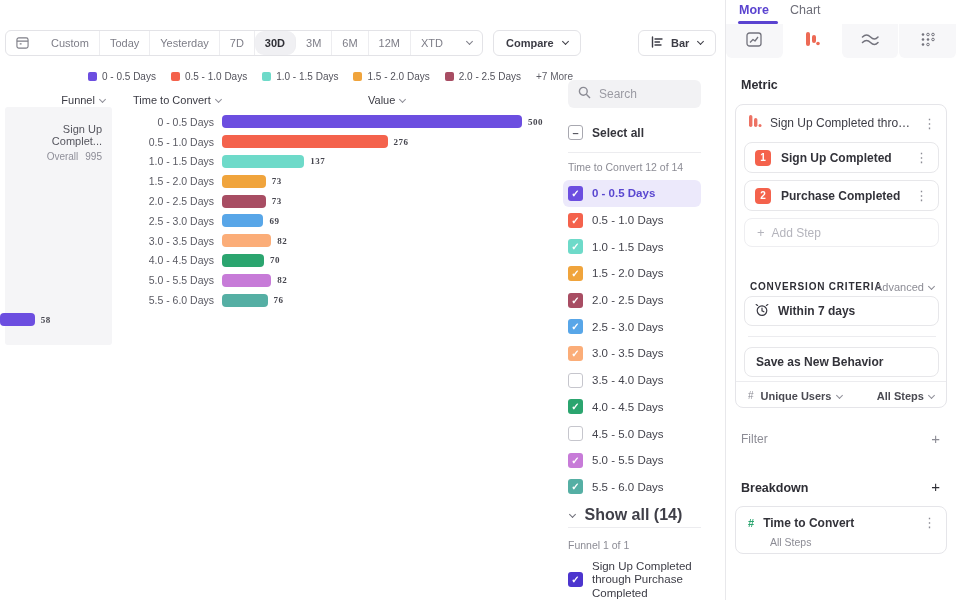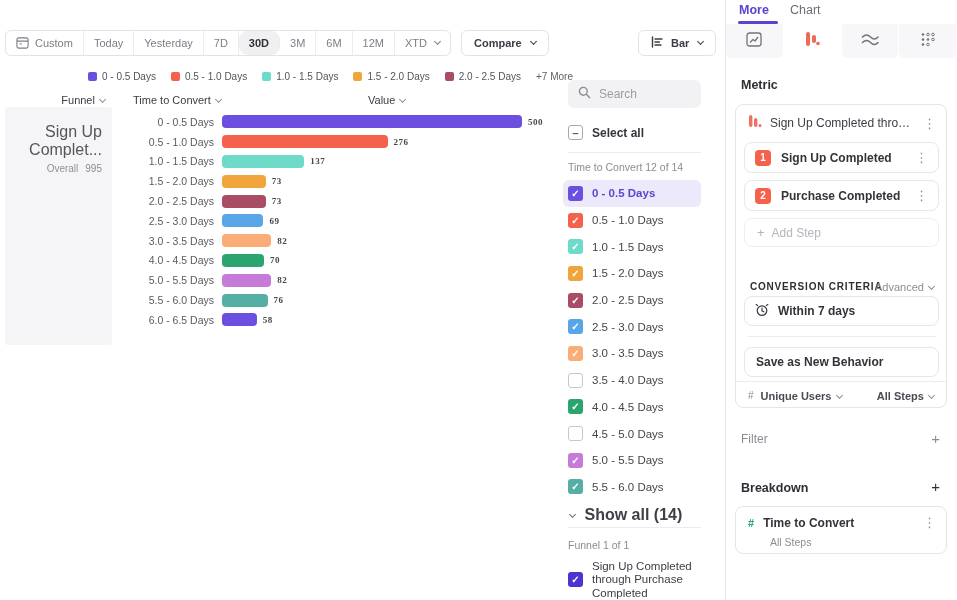--- a/index.html
+++ b/index.html
@@ -7,21 +7,21 @@
     font-family:"Liberation Sans", sans-serif; color:#3b3b44; }
   #app { position:relative; width:957px; height:600px; background:#fff; }
 
   .chev { display:inline-block; width:5px; height:5px;
     border-right:1.4px solid currentColor; border-bottom:1.4px solid currentColor;
     transform:rotate(45deg); margin:-3px 0 0 2px; vertical-align:middle; }
 
   
   .toolbar { position:absolute; top:30px; left:5px; display:flex; gap:10px; }
   .range-group { display:inline-flex; border:1px solid #e3e3e7; border-radius:6px; background:#fff; height:26px; overflow:hidden; }
-  .range-btn { display:flex; align-items:center; gap:6px; padding:0 10px; font-size:11px; color:#7d7d87;
+  .range-btn { display:flex; align-items:center; gap:22px; padding:0 10px; font-size:11px; color:#7d7d87;
     border-right:1px solid #ededf0; cursor:pointer; white-space:nowrap; }
   .range-btn:last-child { border-right:none; }
   .range-btn.selected { background:#f0f0f3; color:#2f2f36; font-weight:bold;border-radius:9px; }
   .pill-btn { display:flex; align-items:center; gap:7px; height:26px; padding:0 12px; border:1px solid #e3e3e7;
     border-radius:6px; font-size:11px; color:#3c3c45; font-weight:bold; background:#fff; cursor:pointer; }
   .bar-select { position:absolute; top:30px; left:638px; }
 
   
   .legend { position:absolute; top:71px; left:88px; display:flex; align-items:center; gap:15px; font-size:10px; color:#53535c; }
   .legend-item { display:flex; align-items:center; gap:5px; }
@@ -31,21 +31,21 @@
   
   .col-header { position:absolute; top:94px; font-size:11px; font-weight:normal; color:#3c3c45; }
   .col-header .chev { color:#8f8f98; }
   #hdr-funnel { left:5px; width:100px; text-align:right; }
   #hdr-ttc { left:133px; }
   #hdr-value { left:368px; }
 
   
   .funnel-cell { position:absolute; left:5px; top:107px; width:107px; height:238px; background:#f5f5f7;
     border-radius:3px; padding:16px 10px 0 6px; text-align:right; }
-  .funnel-cell .fname { font-size:16px; color:#55555e; }
+  .funnel-cell .fname { font-size:11px; color:#55555e; }
   .funnel-cell .fsub { margin-top:4px; font-size:10px; color:#90909a; }
   .funnel-cell .fsub b { font-weight:normal; margin-left:7px; color:#8a8a94; }
 
   
   #chart-rows { position:absolute; left:0; top:112px; }
   .chart-row { height:19.8px; display:flex; align-items:center; }
   .chart-row .rlabel { width:222px; padding-right:8px; text-align:right; font-size:10.5px; color:#5a5a63; }
   .chart-row .rbar { height:13px; border-radius:4px; }
   .chart-row .rval { margin-left:6px; font-family:Liberation Serif, serif; font-size:9px;
     letter-spacing:.5px; color:#45454e; font-weight:bold; }
@@ -265,21 +265,20 @@
         <div class="rlabel">5.0 - 5.5 Days</div>
         <div class="rbar" style="width: 49.2px; background: rgb(199, 123, 216);"></div>
         <span class="rval">82</span>
       </div>
       <div class="chart-row">
         <div class="rlabel">5.5 - 6.0 Days</div>
         <div class="rbar" style="width: 45.6px; background: rgb(85, 175, 164);"></div>
         <span class="rval">76</span>
       </div>
       <div class="chart-row">
-        <div class="rlabel">6.0 - 6.5 Days</div>
         <div class="rbar" style="width: 34.8px; background: rgb(108, 78, 224);"></div>
         <span class="rval">58</span>
       </div>
     </div>
 
   <div class="mid-panel">
     <div class="search-box">
       <span><svg width="13" height="13" viewBox="0 0 13 13" fill="none" stroke="#8b8b94" stroke-width="1.4">
             <circle cx="5.3" cy="5.3" r="3.9"></circle>
             <path d="M8.3 8.3L12 12"></path>

